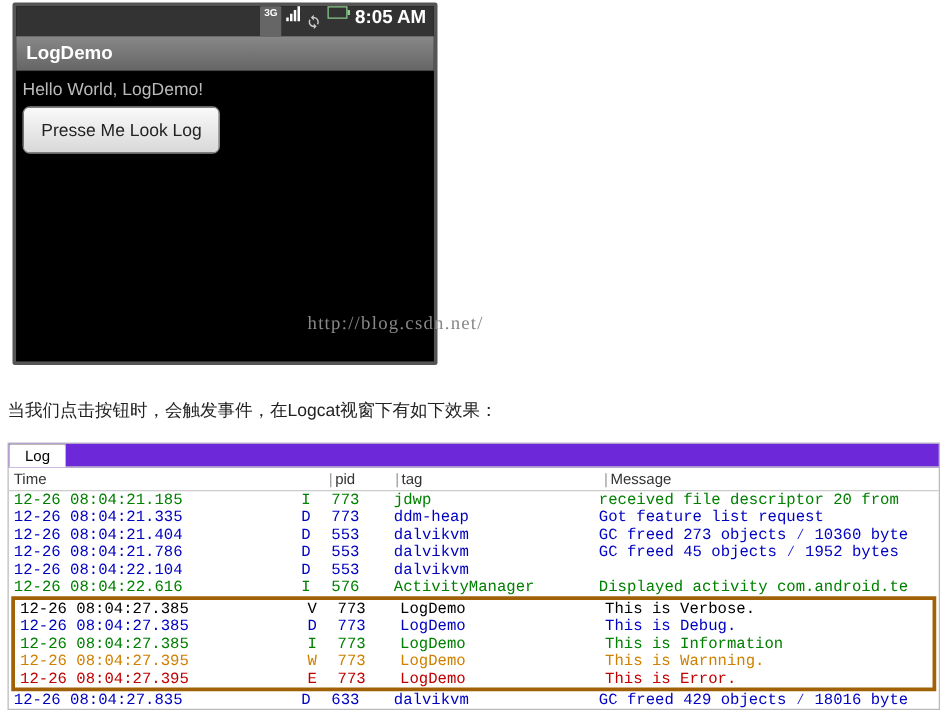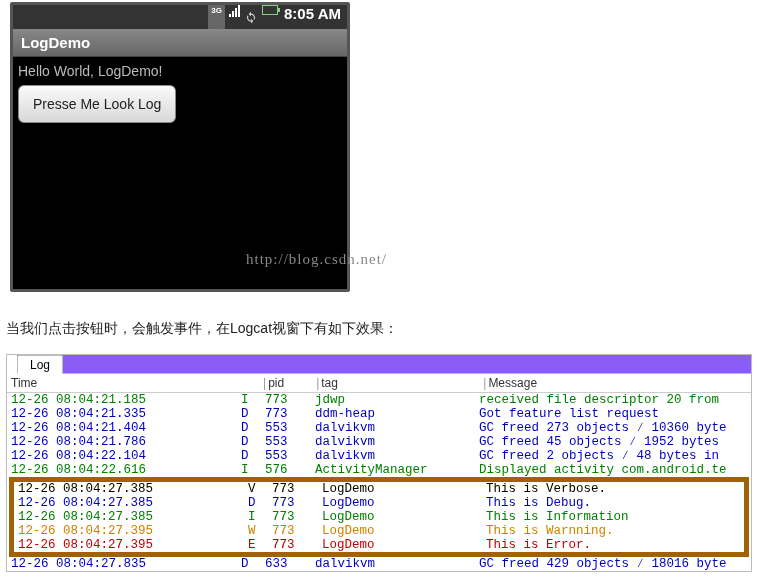--- a/index.html
+++ b/index.html
@@ -94,22 +94,21 @@
     .logcat-panel {
       margin: 0 6px;
       border: 1px solid #bbb;
       background: #fff;
       font-family: "Courier New", monospace;
       font-size: 13px;
     }
     .tab-row {
       display: flex;
       border-bottom: 1px solid #bbb;
-      background: #8b5cf6;
-      margin-left: 10px;
+      background: #6d28d9;
     }
     .tab {
       padding: 2px 12px 1px;
       background: #fff;
       border: 1px solid #bbb;
       border-bottom: 1px solid #fff;
       margin-bottom: -1px;
       font-family: Arial, sans-serif;
       font-size: 12px;
       border-radius: 2px 2px 0 0;
@@ -136,21 +135,21 @@
       line-height: 14px;
       font-size: 12.5px;
     }
     .lvl-I { color: #008000; }
     .lvl-D { color: #0000c0; align-items: center; }
     .lvl-V { color: #000; }
     .lvl-W { color: #d08000; }
     .lvl-E { color: #c00000; }
     
     .highlight-box {
-      border: 5px solid #a16207;
+      border: 3px solid #a16207;
       margin: 0 2px;
     }
     .log-header .col-time,
     .log-header .col-pid,
     .log-header .col-tag,
     .log-header .col-msg { font-weight: normal; }
   </style>
 </head>
 <body>
 
@@ -237,21 +236,20 @@
         <span class="col-msg">GC freed 45 objects ∕ 1952 bytes</span>
       </div>
       <div class="log-row lvl-D">
         <span class="col-time">12-26 08:04:22.104</span>
         <span class="col-lvl">D</span>
         <span class="sep"> </span>
         <span class="col-pid">553</span>
         <span class="sep"> </span>
         <span class="col-tag">dalvikvm</span>
         <span class="sep"> </span>
-        <span class="col-msg">GC freed 2 objects ∕ 48 bytes in</span>
       </div>
       <div class="log-row lvl-I">
         <span class="col-time">12-26 08:04:22.616</span>
         <span class="col-lvl">I</span>
         <span class="sep"> </span>
         <span class="col-pid">576</span>
         <span class="sep"> </span>
         <span class="col-tag">ActivityManager</span>
         <span class="sep"> </span>
         <span class="col-msg">Displayed activity com.android.te</span>

